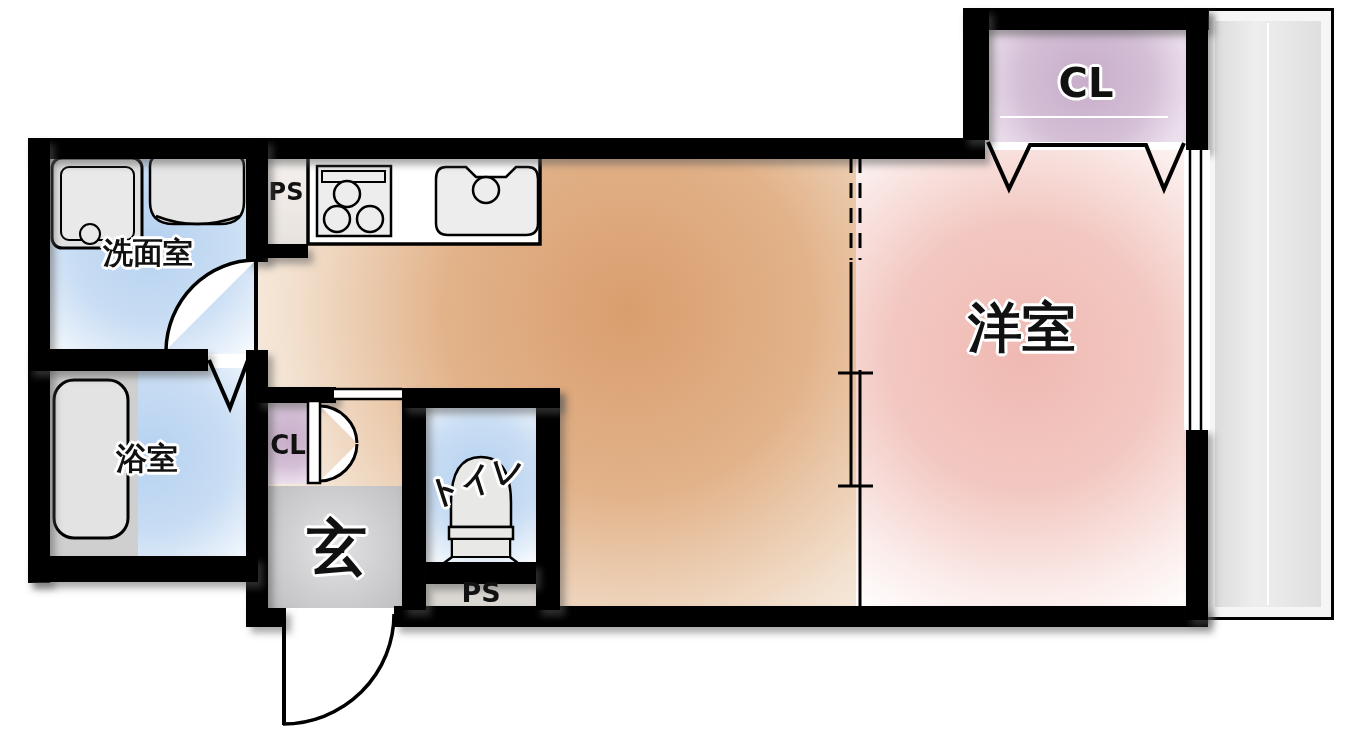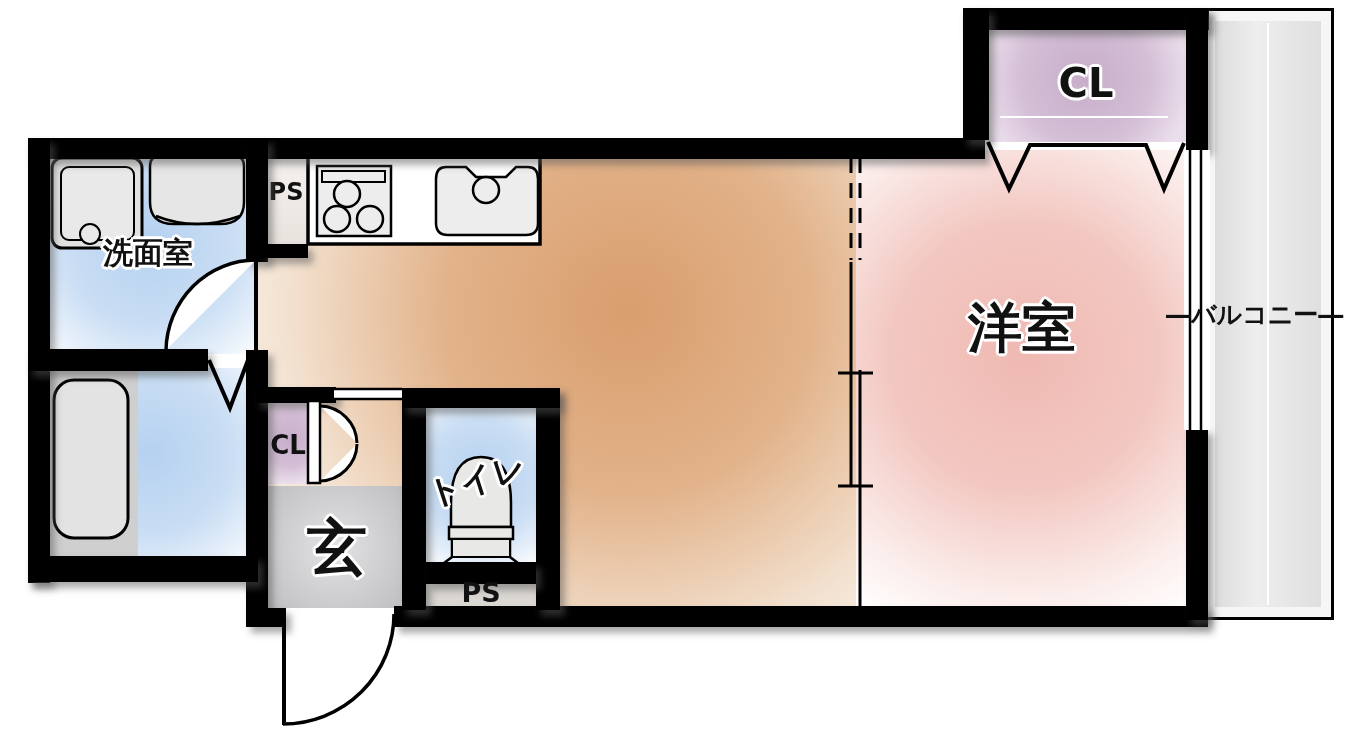--- a/index.html
+++ b/index.html
@@ -154,22 +154,22 @@
 
     <g>
       <rect x="334" y="389" width="68" height="10" fill="#ffffff"></rect>
       <line x1="334" y1="389" x2="402" y2="389" stroke="#000" stroke-width="2.5"></line>
       <line x1="334" y1="399" x2="402" y2="399" stroke="#000" stroke-width="2.5"></line>
       <line x1="404" y1="390" x2="474" y2="390" stroke="#000" stroke-width="4" stroke-dasharray="13,9"></line>
     </g>
   </svg>
 
   <div class="lbl" style="left:58px;top:233px;width:180px;font-size:30px;">洗面室</div>
+  <div class="lbl" style="left:87px;top:438px;width:120px;font-size:31px;">浴室</div>
   <div class="lbl" style="left:922px;top:292px;width:200px;font-size:54px;font-family:Liberation Mono, monospace;">洋室</div>
   <div class="lbl" style="left:1036px;top:60px;width:100px;font-size:40px;">CL</div>
   <div class="lbl" style="left:264px;top:430px;width:48px;font-size:26px;text-shadow:none;">CL</div>
   <div class="lbl" style="left:297px;top:508px;width:80px;font-size:60px;">玄</div>
   <div class="lbl" style="left:417px;top:458px;width:120px;font-size:33px;transform:rotate(-18deg);">トイレ</div>
   <div class="lbl" style="left:441px;top:577px;width:80px;font-size:27px;text-shadow:none;">PS</div>
   <div class="lbl lbl-under" style="left:256px;top:178px;width:60px;font-size:24px;text-shadow:none;">PS</div>
-  <div class="lbl" style="left:1166px;top:298px;width:172px;font-size:25px;text-shadow:none;">―バルコニー―</div>
 
 </div>
 
 </body></html>

